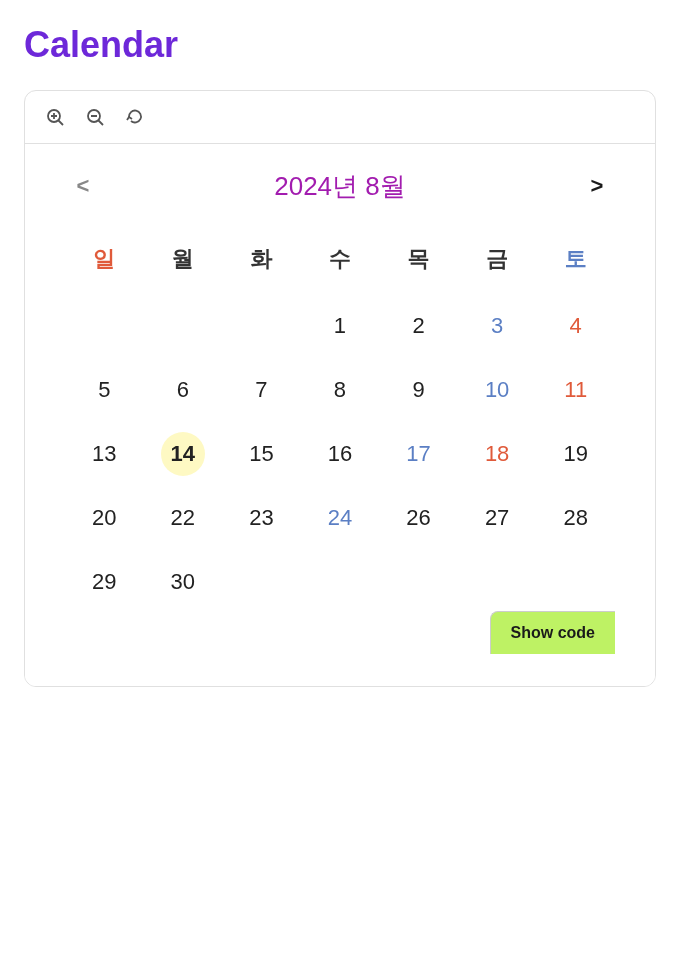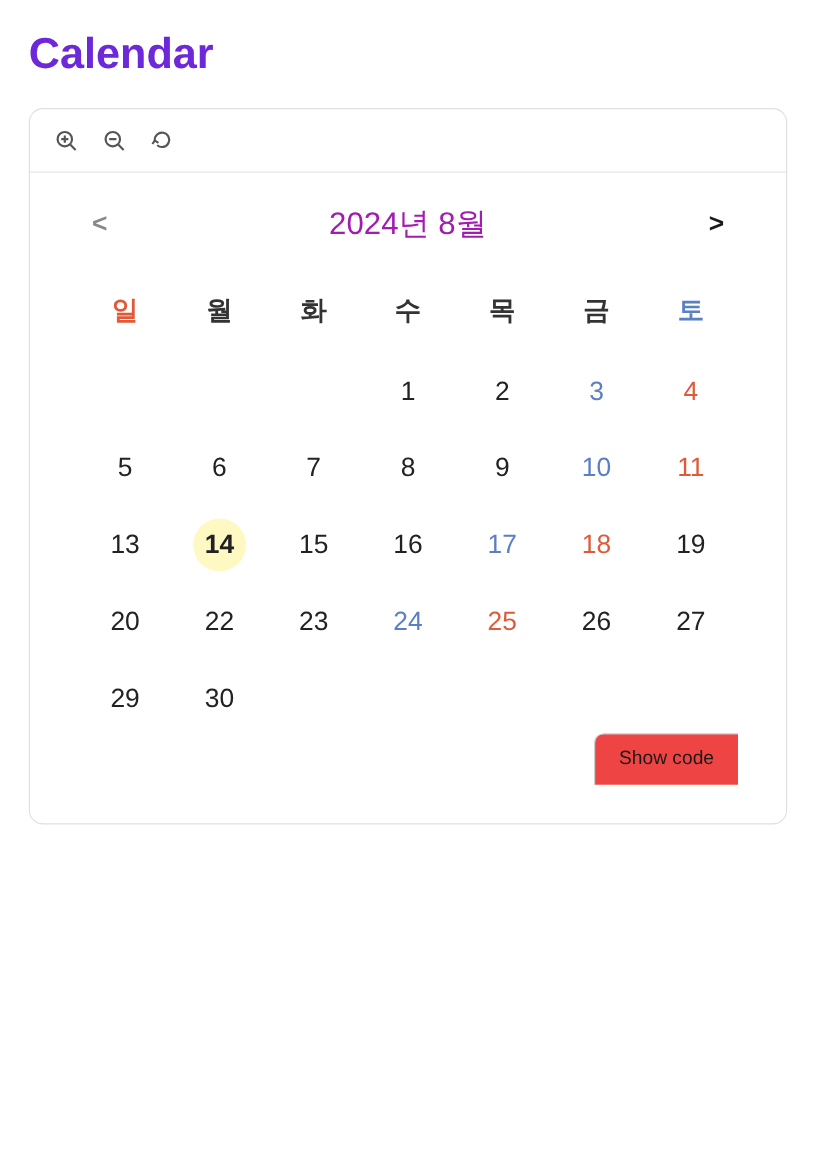--- a/index.html
+++ b/index.html
@@ -150,26 +150,26 @@
       height: 44px;
       line-height: 44px;
       border-radius: 50%;
       text-align: center;
     }
 
     .show-code-btn {
       position: absolute;
       bottom: 0;
       right: 0;
-      background: #ef4444;
+      background: #bef264;
       border: 1px solid #ccc;
       border-radius: 8px 0 0 0;
       padding: 12px 20px;
       font-size: 16px;
-      font-weight: 400;
+      font-weight: 700;
       color: #1a1a1a;
       cursor: pointer;
       border-right: none;
       border-bottom: none;
     }
   </style>
 </head>
 <body>
 
 <h1 class="page-title">Calendar</h1>
@@ -235,23 +235,23 @@
         </div>
         <div class="day-cell current-month"><span class="day-number">15</span></div>
         <div class="day-cell current-month"><span class="day-number">16</span></div>
         <div class="day-cell current-month saturday"><span class="day-number">17</span></div>
         <div class="day-cell current-month sunday"><span class="day-number">18</span></div>
         <div class="day-cell current-month"><span class="day-number">19</span></div>
         <div class="day-cell current-month"><span class="day-number">20</span></div>
         <div class="day-cell current-month"><span class="day-number">22</span></div>
         <div class="day-cell current-month"><span class="day-number">23</span></div>
         <div class="day-cell current-month saturday"><span class="day-number">24</span></div>
-        <div class="day-cell current-month sunday"><span class="day-number">25</span></div>
         <div class="day-cell current-month"><span class="day-number">26</span></div>
         <div class="day-cell current-month"><span class="day-number">27</span></div>
+        <div class="day-cell current-month"><span class="day-number">28</span></div>
         <div class="day-cell current-month"><span class="day-number">29</span></div>
         <div class="day-cell current-month"><span class="day-number">30</span></div>
       </div>
 
     <div style="position:relative; height: 40px;">
       <button class="show-code-btn">Show code</button>
     </div>
   </div>
 </div>
 

